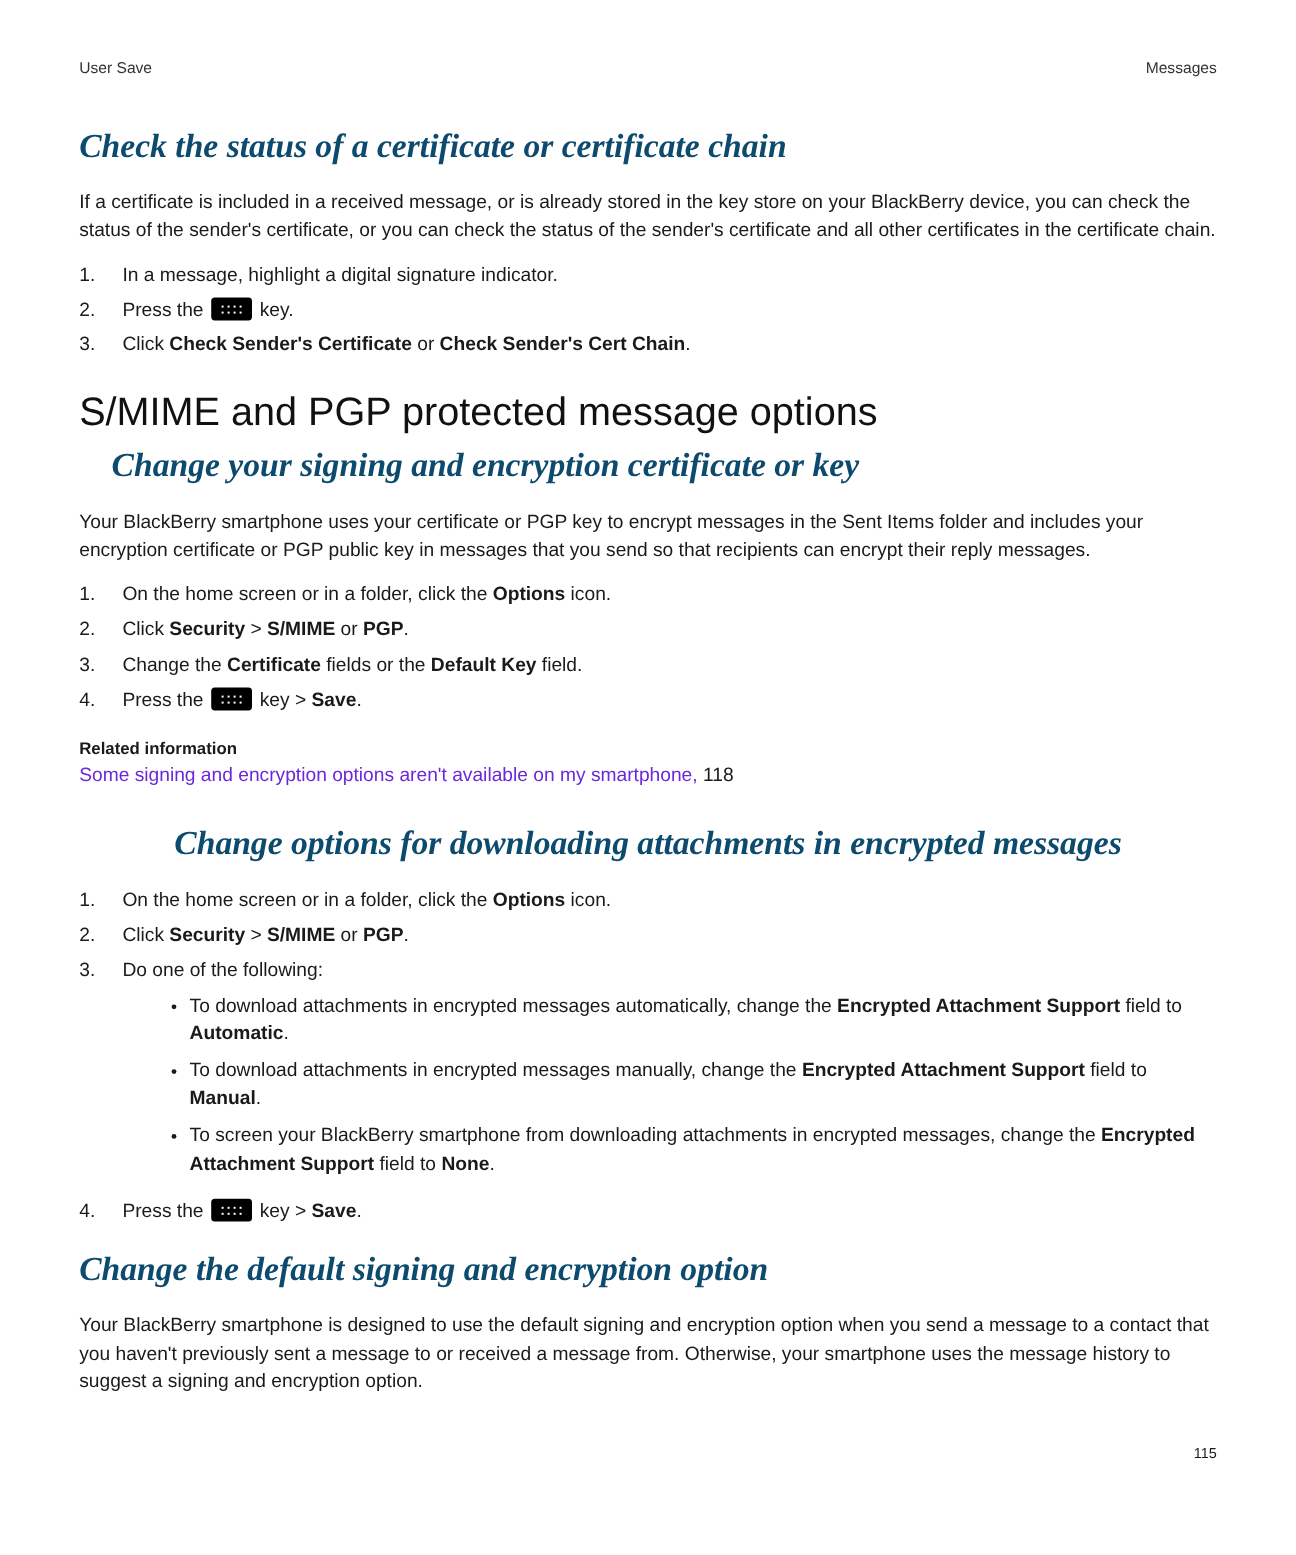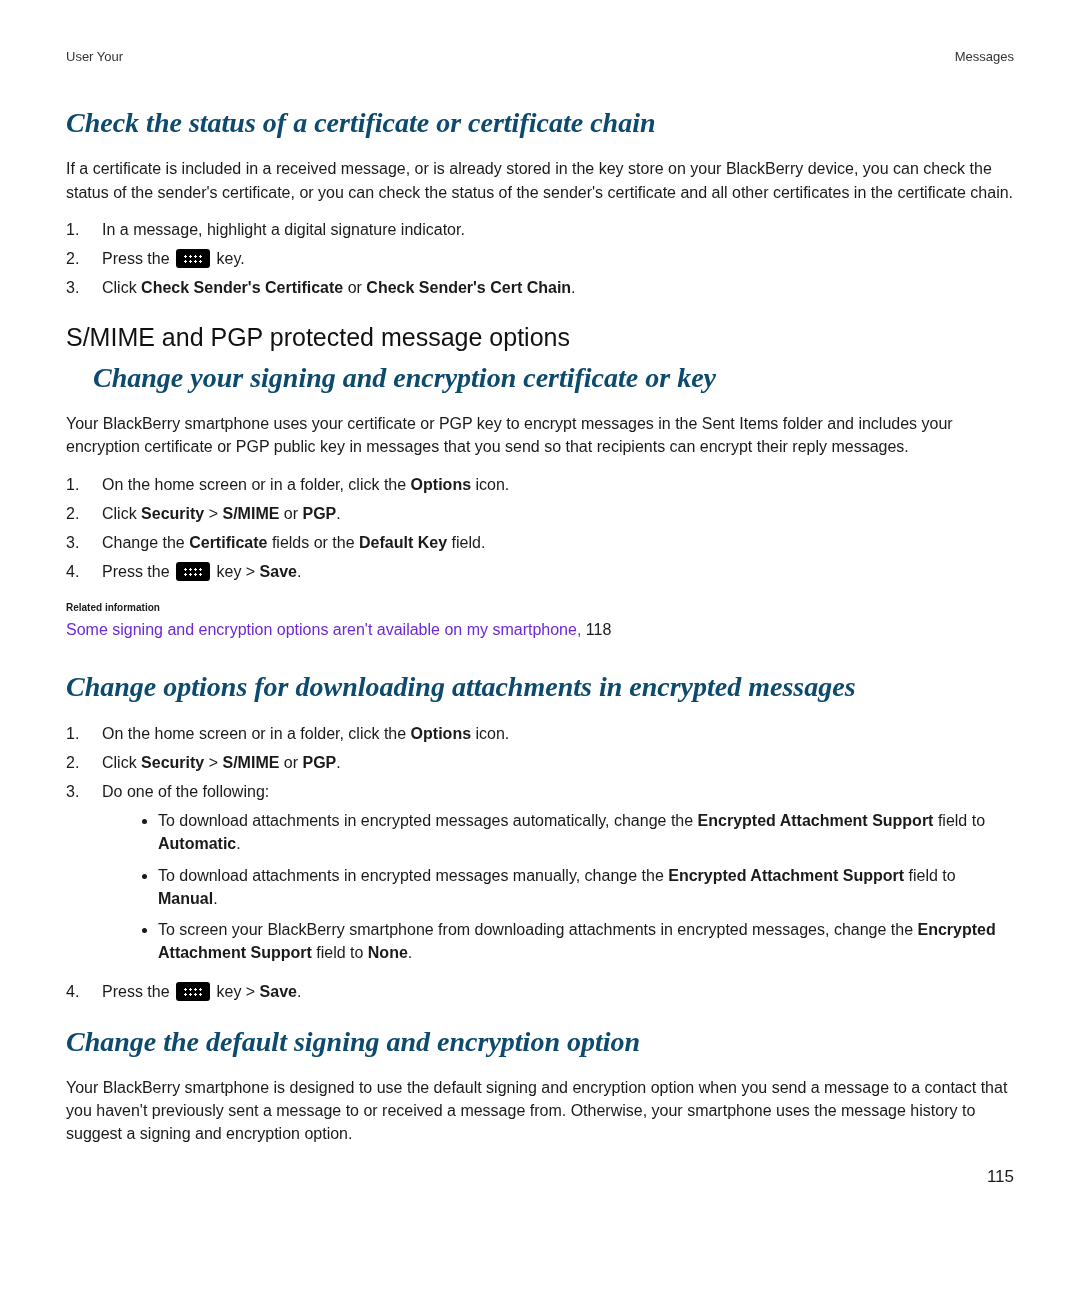--- a/index.html
+++ b/index.html
@@ -24,21 +24,21 @@
     font-style: italic;
     font-weight: 600;
     font-size: 28px;
     margin: 18px 0 14px 0;
     color: #0c4a6e;
   }
   h2.plain-heading {
     font-family: Arial, Helvetica, sans-serif;
     font-style: normal;
     font-weight: 400;
-    font-size: 25px;
+    font-size: 33px;
     margin: 20px 0 2px 0;
     color: #111;
   }
   p { margin: 0 0 14px 0; }
   ol.steps {
     list-style: none;
     padding-left: 0;
     margin: 8px 0 14px 0;
   }
   ol.steps > li {
@@ -76,33 +76,33 @@
     position: absolute;
     left: 7px; top: 5px;
     width: 20px; height: 9px;
     background:
       radial-gradient(circle, #fff 1.2px, transparent 1.3px) 0 0 / 5px 5px;
   }
   .related-heading {
     font-weight: 700;
     margin-top: 18px;
     margin-bottom: 2px;
-    font-size: 10px;
+    font-size: 14px;
   }
   .page-number {
     text-align: right;
-    font-size: 17px;
-    margin-top: 19px;
+    font-size: 12px;
+    margin-top: 40px;
   }
 </style>
 </head>
 <body>
 
 <div class="header-row">
-  <span>User Your</span>
+  <span>User Save</span>
   <span>Messages</span>
 </div>
 
 <h2 class="italic-heading">Check the status of a certificate or certificate chain</h2>
 <p>If a certificate is included in a received message, or is already stored in the key store on your BlackBerry device, you can check the status of the sender's certificate, or you can check the status of the sender's certificate and all other certificates in the certificate chain.</p>
 <ol class="steps">
   <li>
     <span class="num">1.</span>
     <span class="step-body">In a message, highlight a digital signature indicator.</span>
   </li>
@@ -147,21 +147,21 @@
     <span class="step-body">
       <span>Press the </span><span class="key-icon"></span><span> key &gt; </span><span class="bold">Save</span><span>.</span>
     </span>
   </li>
 </ol>
 <div class="related-heading">Related information</div>
 <div>
   <span class="link">Some signing and encryption options aren't available on my smartphone, </span><span>118</span>
 </div>
 
-<h2 class="italic-heading" style="margin-top:26px;">Change options for downloading attachments in encrypted messages</h2>
+<h2 class="italic-heading" style="margin-top:26px;text-align:center;">Change options for downloading attachments in encrypted messages</h2>
 <ol class="steps">
   <li>
     <span class="num">1.</span>
     <span class="step-body">
       <span>On the home screen or in a folder, click the </span><span class="bold">Options</span><span> icon.</span>
     </span>
   </li>
   <li>
     <span class="num">2.</span>
     <span class="step-body">

